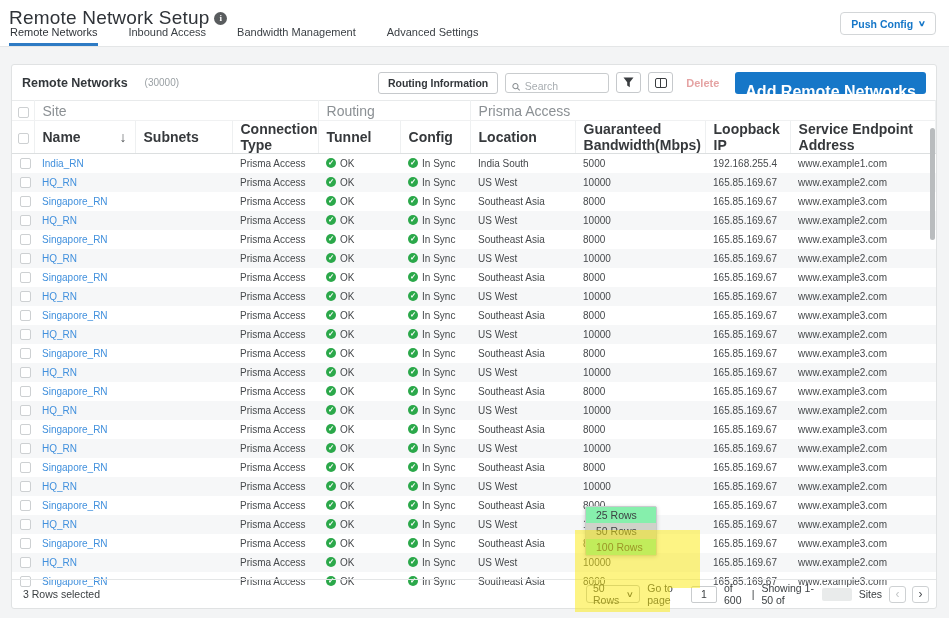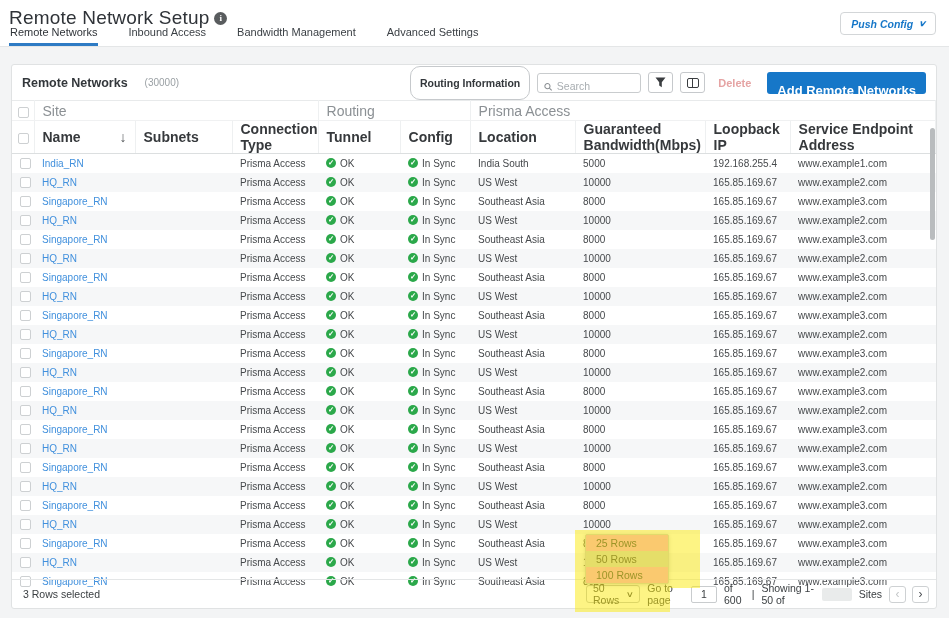--- a/index.html
+++ b/index.html
@@ -3,41 +3,41 @@
 <meta charset="utf-8">
 <style>
   * { margin:0; padding:0; box-sizing:border-box; }
   html,body { width:949px; height:618px; font-family:"Liberation Sans", sans-serif; background:#fff; position:relative; overflow:hidden; }
 
   
   .gray-bg { position:absolute; top:47px; left:0; right:0; bottom:0; background:#f3f4f5; }
   .page-header { position:absolute; top:0; left:0; right:0; height:47px; background:#fff; z-index:2; }
   .page-title { position:absolute; left:9px; top:7px; font-size:19px; font-weight:500; color:#2f3338; letter-spacing:.2px; }
   .info-icon { display:inline-block; width:13px; height:13px; border-radius:50%; background:#595c5e; color:#fff; font-size:9px; font-weight:bold; text-align:center; line-height:13px; vertical-align:3px; margin-left:5px; font-family:"Liberation Serif", serif; }
-  .push-config { position:absolute; right:13px; top:12px; height:23px; background:#fff; border:1px solid #d3d6d8; border-radius:4px; color:#1677C8; font-size:10.5px; font-weight:bold; padding:0 10px; display:flex; align-items:center; gap:6px; cursor:pointer;font-style:italic; }
+  .push-config { position:absolute; right:13px; top:12px; height:23px; background:#fff; border:1px solid #d3d6d8; border-radius:4px; color:#1677C8; font-size:10.5px; font-weight:bold; padding:0 10px; display:flex; align-items:center; gap:6px; cursor:pointer; }
   .chev { font-size:8px; transform:scaleX(1.4); display:inline-block; }
   .tabs { position:absolute; bottom:0; left:0; right:0; height:24px; border-bottom:1px solid #e4e6e7; display:flex; padding-left:9px; gap:29px; }
   .tab { font-size:11px; color:#3a3f44; padding:3px 1px 6px; cursor:pointer; }
   .tab.active { border-bottom:3px solid #2e7bc4; font-weight:400; color:#2f3338; }
 
   
   .card { position:absolute; left:11px; top:64px; width:926px; height:545px; background:#fff; border:1px solid #e0e2e3; border-radius:3px; z-index:3; }
   .card-toolbar { height:35px; display:flex; align-items:center; padding:0 10px; }
   .panel-title { font-size:12.5px; font-weight:bold; color:#33373b; }
   .panel-count { font-size:10px; color:#9aa0a4; margin-left:17px;text-align:right; }
   .toolbar-right { margin-left:auto; display:flex; align-items:center; gap:7px; }
-  .btn-outline { height:34px; background:#fff; border:1px solid #c6c9cc; border-radius:10px; font-size:10.5px; font-weight:bold; color:#33373b; padding:0 9px; display:flex; align-items:center; cursor:pointer; }
+  .btn-outline { height:22px; background:#fff; border:1px solid #c6c9cc; border-radius:3px; font-size:10.5px; font-weight:bold; color:#33373b; padding:0 9px; display:flex; align-items:center; cursor:pointer; }
   .search-box { width:104px; height:20px; border:1px solid #c9ccce; border-radius:3px; display:flex; align-items:flex-end; padding:0 6px; gap:4px; background:#fff; }
   .search-box input { border:none; outline:none; width:100%; font-size:10.5px; color:#3c4043; font-family:"Liberation Sans", sans-serif; }
   .search-box input::placeholder { color:#a8adb1; }
   .icon-btn { width:25px; height:21px; border:1px solid #c6c9cc; border-radius:3px; background:#fff; display:flex; align-items:center; justify-content:center; cursor:pointer; }
   .cols-icon { width:12px; height:10px; border:1px solid #3a3d40; border-radius:2px; position:relative; }
   .cols-icon::after { content:""; position:absolute; left:4px; top:0; bottom:0; width:1px; background:#3a3d40; }
   .delete-label { font-size:11px; font-weight:bold; color:#e5a3a3; margin:0 9px 0 6px; cursor:default; }
-  .btn-primary { height:22px; background:#1677C8; border:none; border-radius:3px; color:#fff; font-size:13px; font-weight:bold; padding:11px 10px; cursor:pointer; }
+  .btn-primary { height:22px; background:#1677C8; border:none; border-radius:3px; color:#fff; font-size:16px; font-weight:bold; padding:11px 10px; cursor:pointer; }
 
   
   table { width:100%; border-collapse:collapse; table-layout:fixed; }
   thead th { font-size:14px; text-align:left; padding:0 0 0 8px; border-right:1px solid #eef0f1; }
   tr.group-row th { height:20px; color:#8b9094; font-weight:400; border-top:1px solid #e8eaeb; border-bottom:1px solid #f0f1f2; }
   tr.header-row th { height:21px; color:#36393c; font-weight:bold; border-bottom:1px solid #dcdfe0; }
   .sort-arrow { float:right; margin-right:8px; color:#55585b; font-weight:400; }
   tbody td { height:19px; font-size:10px; color:#46494c; padding:0 0 0 8px; white-space:nowrap; overflow:hidden; }
   tbody tr:nth-child(even) { background:#f6f7f8; }
   tbody a { color:#4190dd; text-decoration:none; cursor:pointer; }
@@ -55,21 +55,21 @@
   .redacted-box { display:inline-block; width:42px; height:13px; background:#e9ebeb; border-radius:2px; vertical-align:-3px; }
   .pager { margin-left:auto; display:flex; gap:6px; }
   .pager-btn { width:17px; height:17px; border:1px solid #ced1d3; border-radius:3px; background:#fff; display:flex; align-items:center; justify-content:center; font-size:12px; cursor:pointer; }
   .pager-btn.disabled { color:#c3c6c8; cursor:default; }
   .pager-btn.enabled { color:#4a4e52; }
 
   
   .scroll-thumb { position:absolute; left:930px; top:128px; width:5px; height:112px; background:#b9bcbe; border-radius:3px; z-index:5; }
 
   
-  .rows-menu { position:absolute; left:585px; top:534px; width:84px; background:#f9a8d4; border:1px solid #c8cbcd; border-radius:2px; box-shadow:0 1px 4px rgba(0,0,0,.18); z-index:35; }
+  .rows-menu { position:absolute; left:585px; top:506px; width:72px; background:#86efac; border:1px solid #c8cbcd; border-radius:2px; box-shadow:0 1px 4px rgba(0,0,0,.18); z-index:35; }
   .rows-menu-item { height:16px; line-height:16px; padding-left:10px; font-size:10.5px; color:#3c4043; cursor:pointer; }
   .rows-menu-item.selected { background:#cfd2c9; }
   .hl { position:absolute; background:rgba(252,233,10,0.5); z-index:40; pointer-events:none; }
   .hl-a { left:575px; top:530px; width:125px; height:58px; }
   .hl-b { left:575px; top:588px; width:95px; height:24px; }
 </style>
 </head>
 <body>
 
 <div class="gray-bg"></div>

